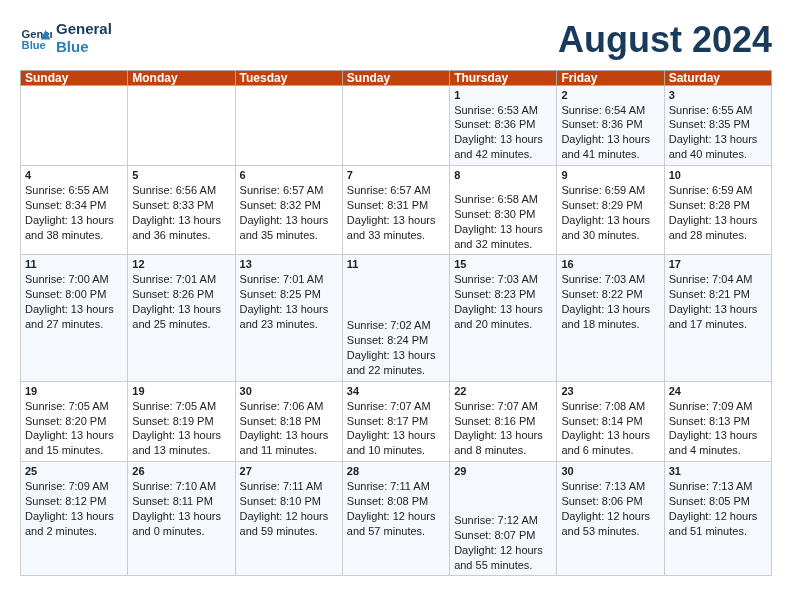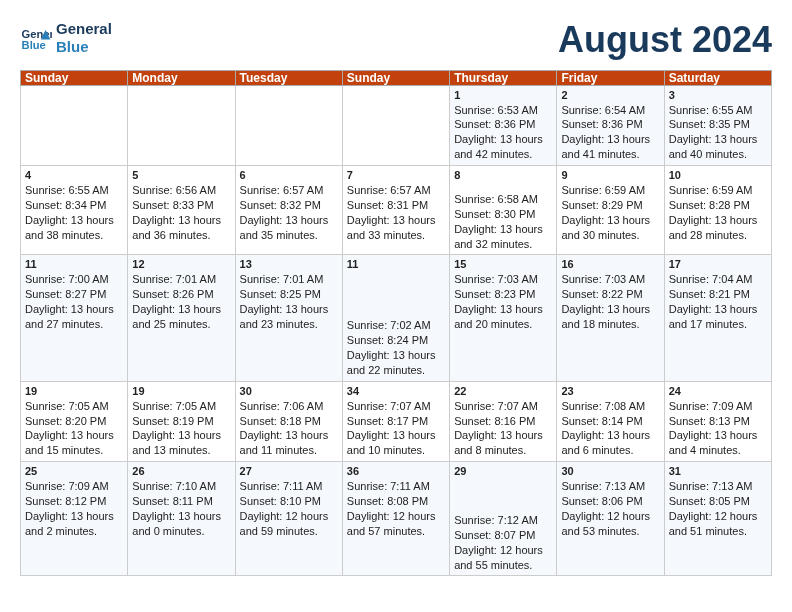--- a/index.html
+++ b/index.html
@@ -189,21 +189,21 @@
           <div class="day-info" style="white-space: pre-line;">Sunrise: 6:59 AM
 Sunset: 8:28 PM
 Daylight: 13 hours
 and 28 minutes.</div>
         </td>
       </tr>
       <tr>
         <td>
           <span class="day-num">11</span>
           <div class="day-info" style="white-space: pre-line;">Sunrise: 7:00 AM
-Sunset: 8:27 PM
+Sunset: 8:00 PM
 Daylight: 13 hours
 and 27 minutes.</div>
         </td>
         <td>
           <span class="day-num">12</span>
           <div class="day-info" style="white-space: pre-line;">Sunrise: 7:01 AM
 Sunset: 8:26 PM
 Daylight: 13 hours
 and 25 minutes.</div>
         </td>
@@ -310,21 +310,21 @@
 and 0 minutes.</div>
         </td>
         <td>
           <span class="day-num">27</span>
           <div class="day-info" style="white-space: pre-line;">Sunrise: 7:11 AM
 Sunset: 8:10 PM
 Daylight: 12 hours
 and 59 minutes.</div>
         </td>
         <td>
-          <span class="day-num">36</span>
+          <span class="day-num">28</span>
           <div class="day-info" style="white-space: pre-line;">Sunrise: 7:11 AM
 Sunset: 8:08 PM
 Daylight: 12 hours
 and 57 minutes.</div>
         </td>
         <td>
           <span class="day-num">29</span>
           <div class="day-info" style="white-space: pre-line; margin-top: 36px;">Sunrise: 7:12 AM
 Sunset: 8:07 PM
 Daylight: 12 hours

